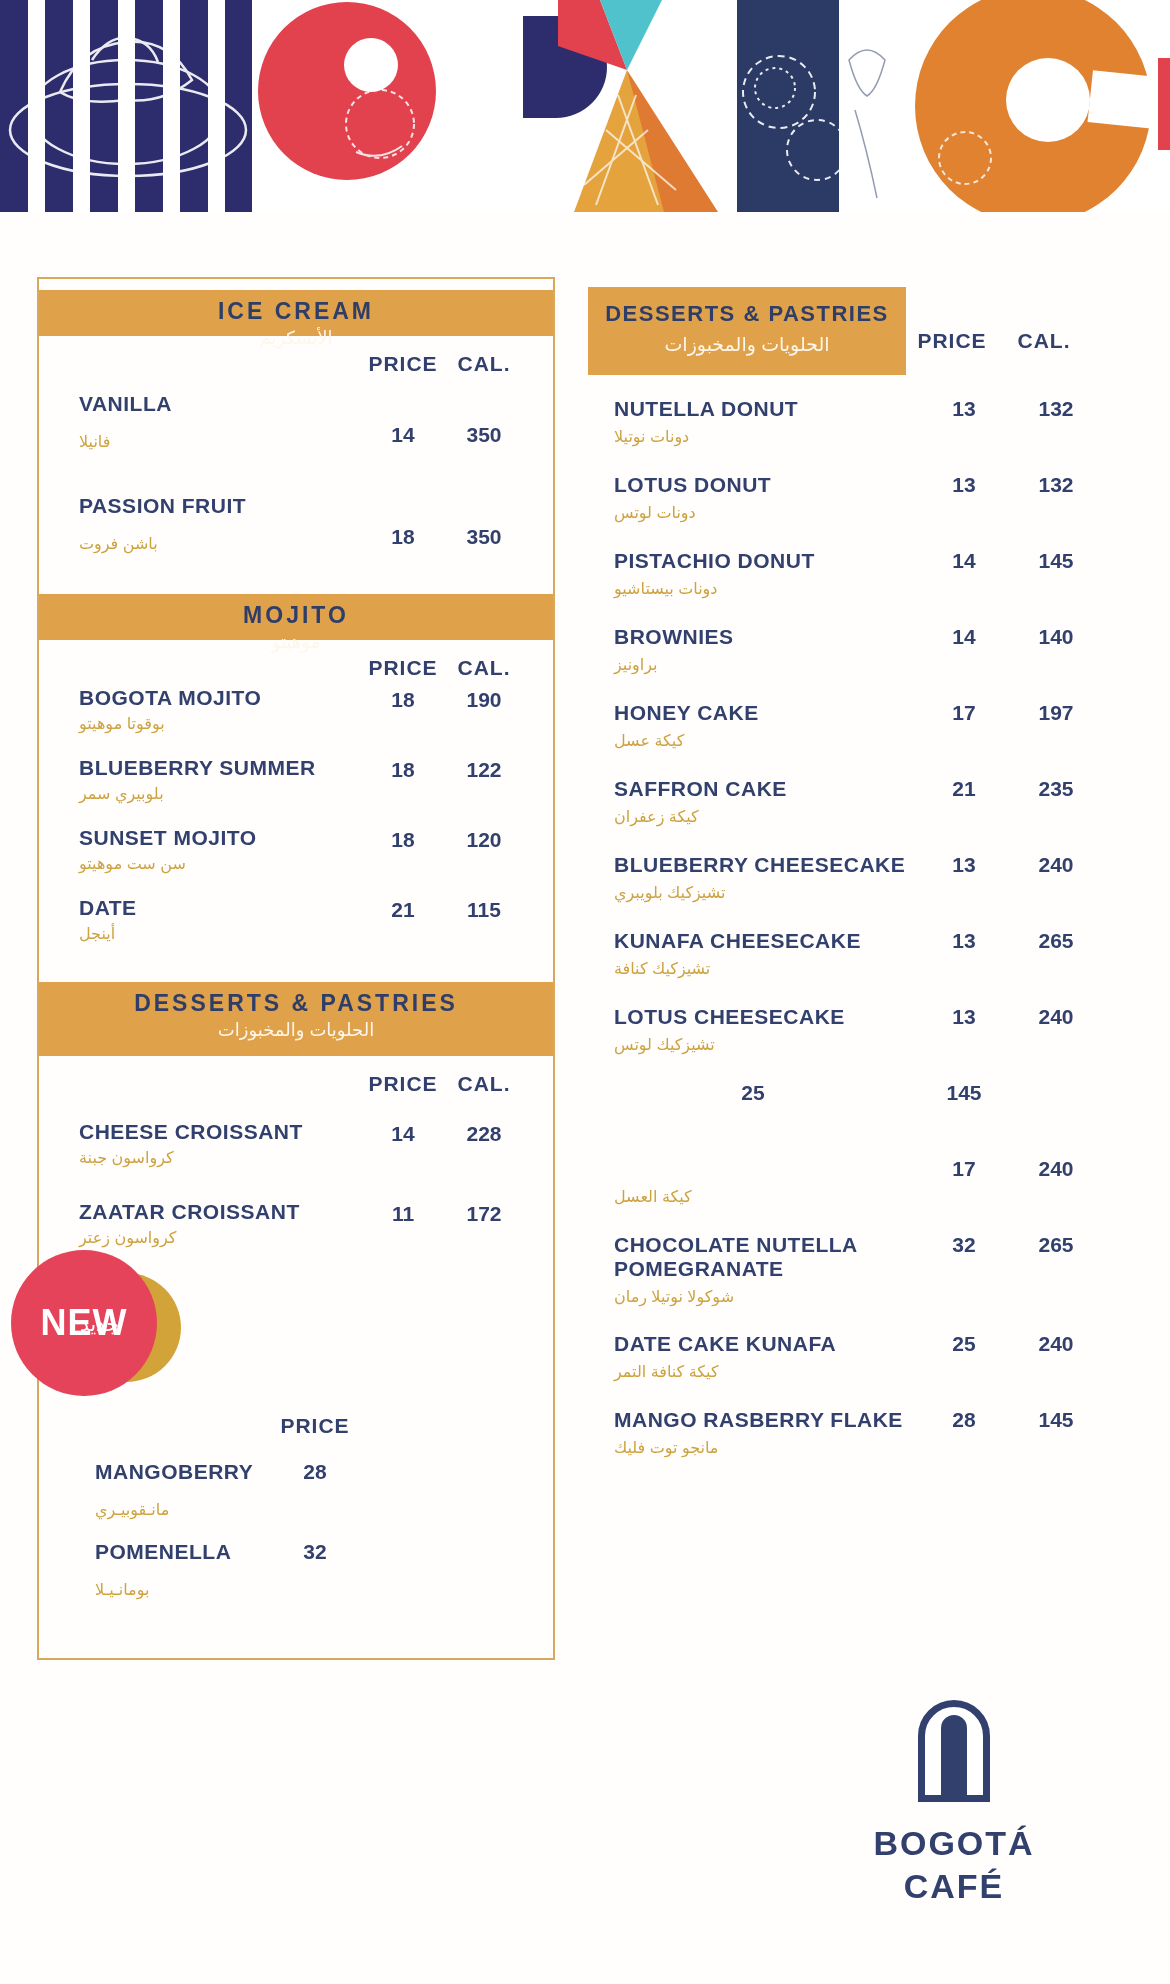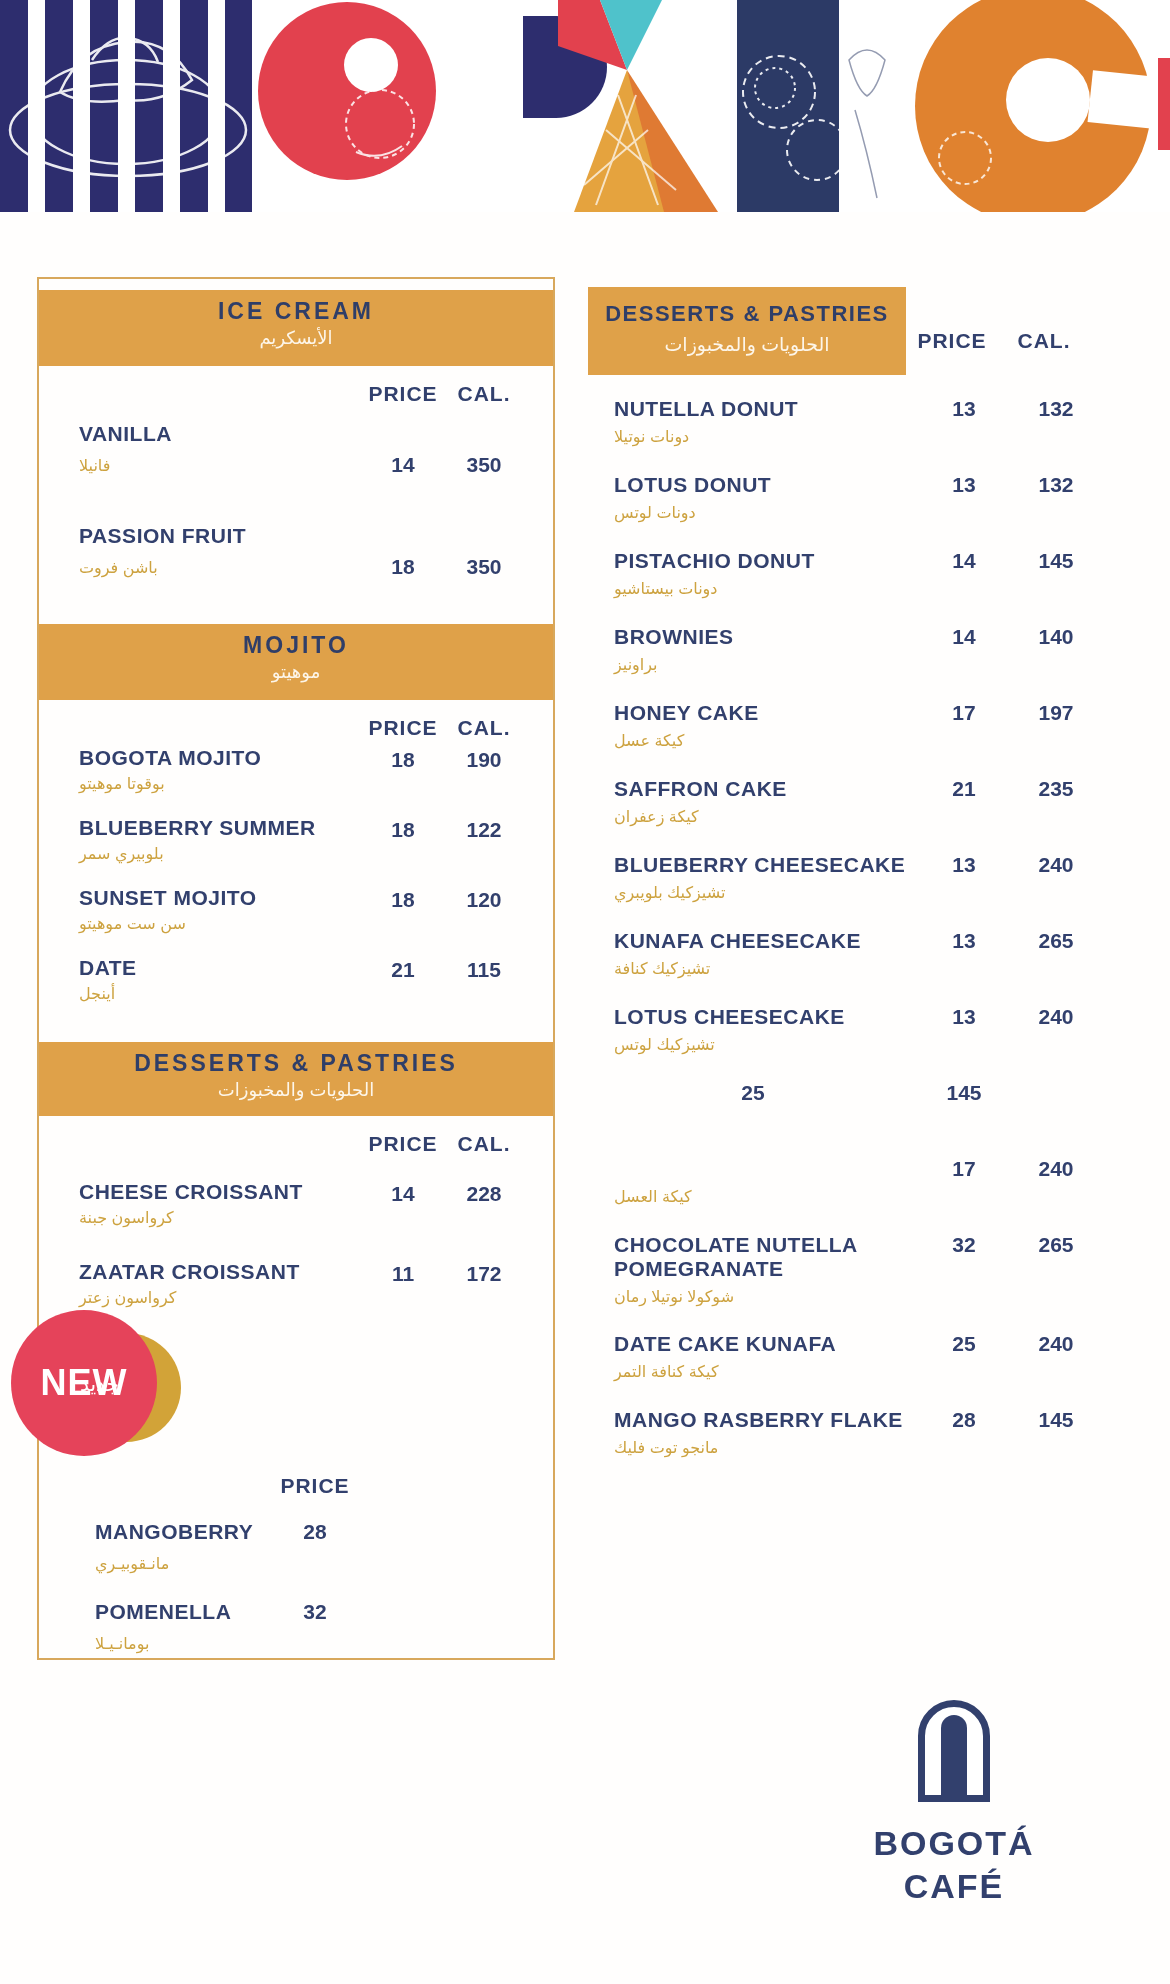--- a/index.html
+++ b/index.html
@@ -20,31 +20,31 @@
   .seg-sketch{left:839px;top:0;width:56px;height:212px;background:#fff;}
   .seg-c{left:895px;top:0;width:275px;height:212px;overflow:hidden;}
   .c-outer{left:20px;top:-12px;width:236px;height:236px;border-radius:50%;background:#e0822f;}
   .c-hole{left:111px;top:58px;width:84px;height:84px;border-radius:50%;background:#fff;}
   .c-gap{left:195px;top:75px;width:95px;height:52px;background:#fff;transform:rotate(6deg);}
   .c-red{right:0;top:58px;width:12px;height:92px;background:#e2414e;}
 
   
   .left-panel{position:absolute;left:37px;top:277px;width:518px;height:1383px;
     border:2px solid #d8a85c;box-sizing:border-box;background:#fffefd;}
-  .band{background:#dfa149;text-align:center;padding-top:8px;box-sizing:border-box;height:76px;}
+  .band{background:#dfa149;text-align:center;padding-top:8px;box-sizing:border-box;height:46px;}
   .s2 .band{height:74px;}
   .band-title{font-size:23px;font-weight:800;letter-spacing:3px;color:#2f3e68;}
   .band-ar{font-size:18px;color:#fdf6ea;margin-top:2px;text-align:center;}
   .s0{margin-top:11px;} .s1{margin-top:14px;} .s2{margin-top:22px;}
   .lhdr,.lrow{display:grid;grid-template-columns:1fr 76px 86px 26px;}
   .lhdr{margin-top:16px;}
   .collab{font-size:21px;font-weight:800;letter-spacing:1px;text-align:center;color:#32406d;}
   .nb{padding-left:40px;}
   .iname{font-size:21px;font-weight:800;letter-spacing:.5px;color:#32406d;}
-  .iar{font-size:16px;color:#cda23f;margin-top:10px;text-align:left;}
+  .iar{font-size:16px;color:#cda23f;margin-top:16px;text-align:left;}
   .ival{font-size:21px;font-weight:800;text-align:center;color:#32406d;}
   .s0 .lrow{margin-top:16px;height:86px;}
   .s0 .ival{align-self:center;}
   .s1 .lrow{margin-top:6px;height:64px;}
   .s1 .ival,.s2 .ival{align-self:start;padding-top:2px;}
   .s1 .iar,.s2 .iar{margin-top:4px;}
   .s2 .lrow{margin-top:24px;height:56px;}
 
   
   .new-block{position:relative;margin-top:0;height:330px;}

